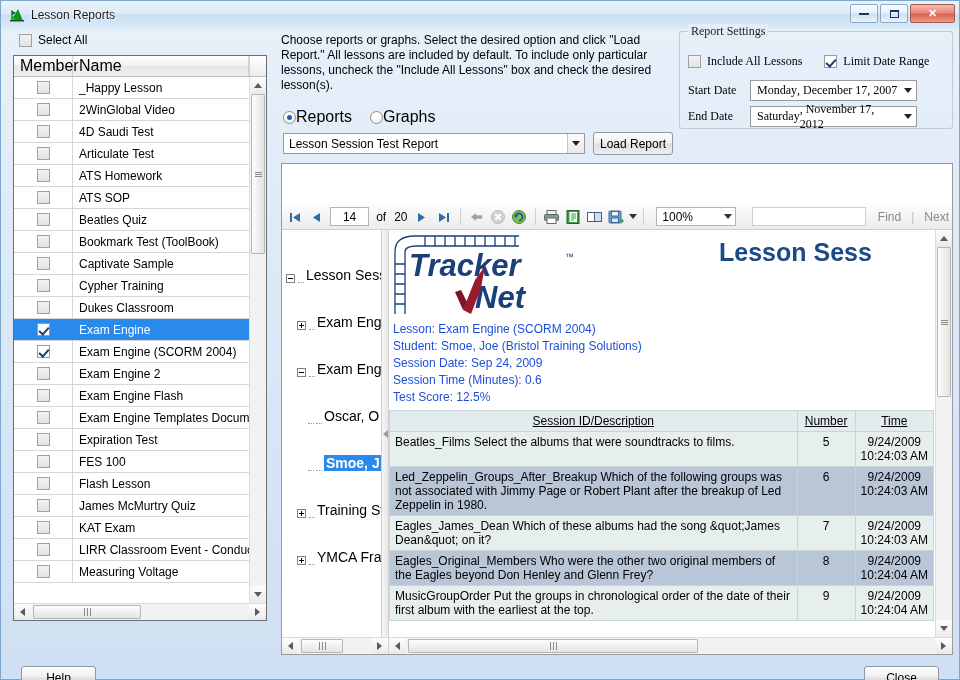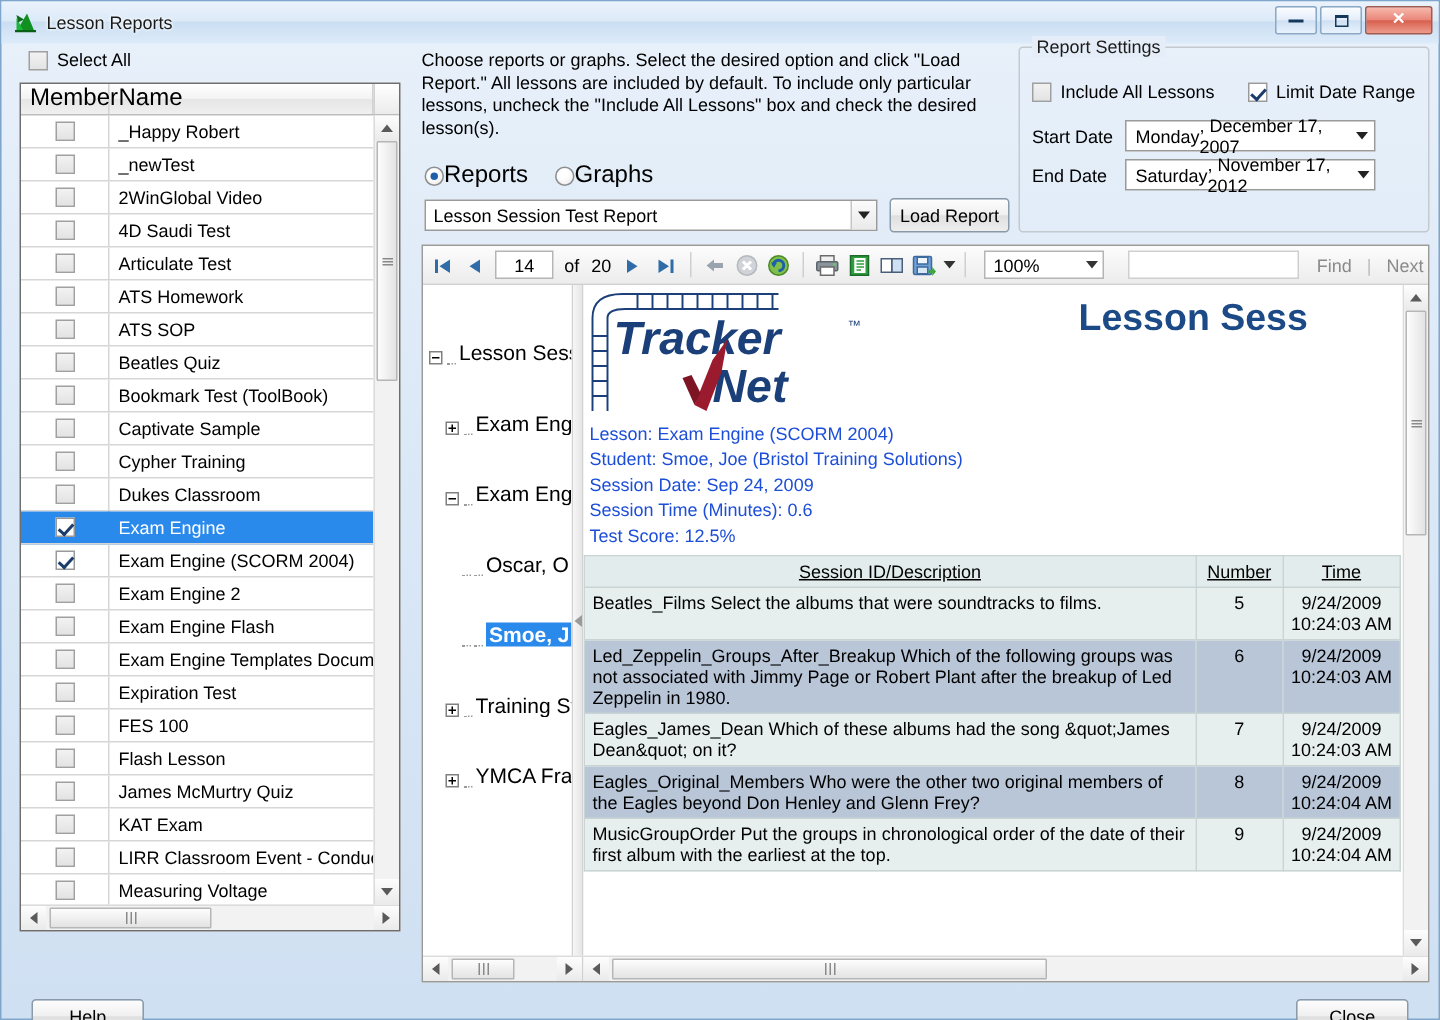--- a/index.html
+++ b/index.html
@@ -203,22 +203,22 @@
   #loadbtn {
     position: absolute; left: 314px; top: 103px; width: 80px; height: 23px;
     border: 1px solid #8a9aa8; border-radius: 3px;
     background: linear-gradient(to bottom, #fdfdfd 0%, #f0f0f0 48%, #dfdfdf 52%, #eeeeee 100%);
     display: flex; align-items: center; justify-content: center;
     font-size: 12px; color: #000;
   }
 
   
   #settings {
-    position: absolute; left: 400px; top: 2px; right: 0; height: 124px;
-    border: 1px solid #c3c9cf; border-radius: 3px;
+    position: absolute; left: 400px; top: 2px; right: 0; height: 98px;
+    border: 1px solid #c3c9cf; border-radius: 3px; font-family: Liberation Serif, serif;
   }
   #settings-legend {
     position: absolute; left: 8px; top: -8px; background: #e5eef8;
     padding: 0 3px; font-size: 12px; color: #1c1c1c;
   }
   #set-cbrow { position: absolute; left: 8px; top: 22px; right: 6px; display: flex; align-items: center; }
   .set-cb { display: flex; align-items: center; }
   .set-cb .lbl { margin-left: 6px; font-size: 12px; }
   #set-cb2 { margin-left: 22px; }
   .daterow { position: absolute; left: 8px; display: flex; align-items: center; }
@@ -233,21 +233,21 @@
   
   #viewer {
     position: absolute; left: 2px; top: 134px; right: 0; height: 492px;
     border: 1px solid #9a9a9a; background: #fff;
     display: flex; flex-direction: column;
   }
   #vtoolbar {
     height: 26px; flex: 0 0 26px;
     background: linear-gradient(to bottom, #fdfdfd 0%, #f4f4f4 50%, #ececec 100%);
     border-bottom: 1px solid #d0d0d0;
-    display: flex; align-items: center; padding: 0 3px; gap: 2px;
+    display: flex; align-items: center; padding: 0 3px; gap: 2px; margin-top: 40px;
   }
   .tb-ico {
     width: 22px; height: 22px; display: flex; align-items: center; justify-content: center;
     position: relative;
   }
   .tb-sep { width: 1px; height: 17px; background: #cfcfcf; margin: 0 4px; }
   #pagebox {
     width: 44px; height: 19px; border: 1px solid #b5b5b5; background: #fff;
     display: flex; align-items: center; justify-content: center; font-size: 12px;
     margin: 0 2px;
@@ -387,27 +387,21 @@
           <div class="gh c1">Member</div>
           <div class="gh c2">Name</div>
           <div id="grid-head-spacer"></div>
         </div>
         <div id="grid-body">
           <div id="rows">
               <div class="row">
                 <div class="c1">
                   <span class="cbox"></span>
                 </div>
-                <div class="c2">_Happy Robert</div>
-              </div>
-              <div class="row">
-                <div class="c1">
-                  <span class="cbox"></span>
-                </div>
-                <div class="c2">_newTest</div>
+                <div class="c2">_Happy Lesson</div>
               </div>
               <div class="row">
                 <div class="c1">
                   <span class="cbox"></span>
                 </div>
                 <div class="c2">2WinGlobal Video</div>
               </div>
               <div class="row">
                 <div class="c1">
                   <span class="cbox"></span>

